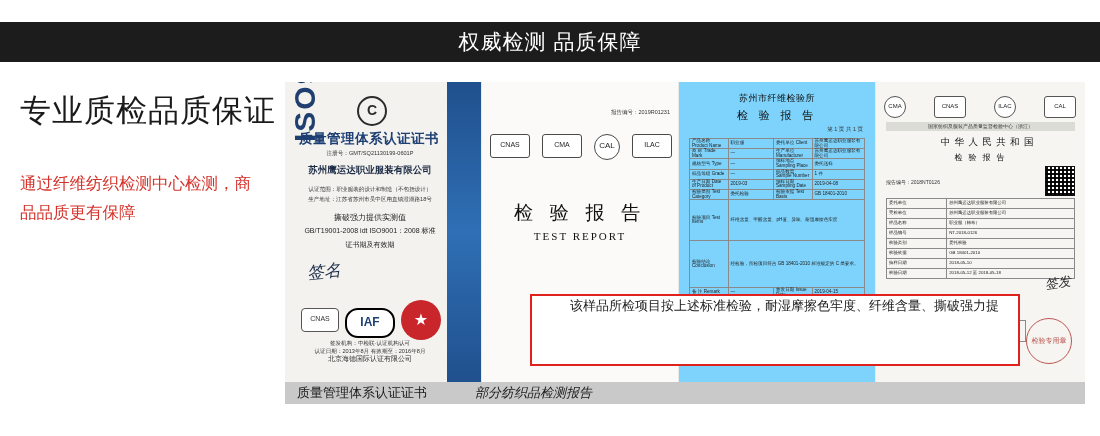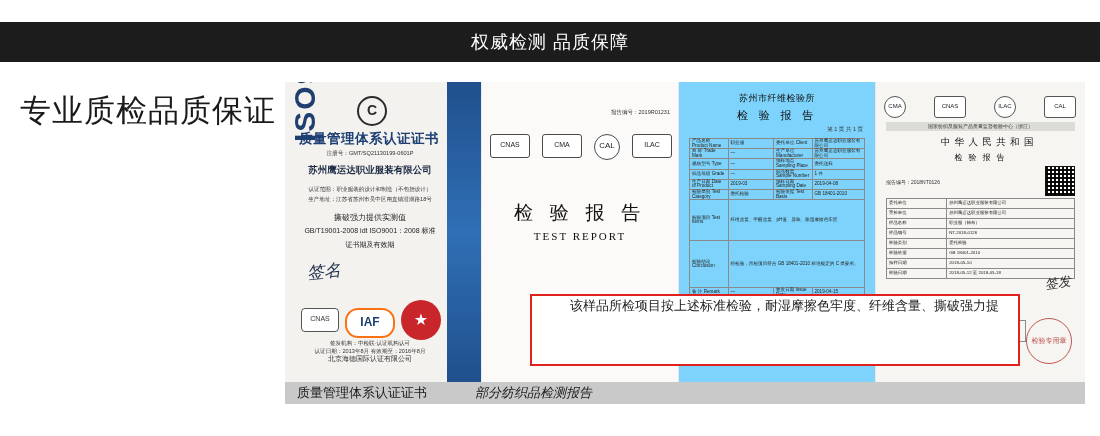--- a/index.html
+++ b/index.html
@@ -27,21 +27,21 @@
     top: 22px;
     width: 1100px;
     height: 40px;
     background: #1c1c1c;
     display: flex;
     align-items: center;
     justify-content: center;
   }
   .banner-title {
     color: #ffffff;
-    font-size: 18px;
+    font-size: 21px;
     letter-spacing: 1px;
     font-weight: normal;
   }
 
   
   .left-col {
     position: absolute;
     left: 20px;
     top: 92px;
     width: 250px;
@@ -173,21 +173,21 @@
     text-align: center;
     line-height: 20px;
     background: #fff;
   }
   .cert1 .iafbadge {
     position: absolute;
     left: 60px;
     top: 226px;
     width: 46px;
     height: 26px;
-    border: 2px solid #f97316;
+    border: 2px solid #000000;
     border-radius: 13px;
     color: #1d3f73;
     font-weight: bold;
     font-size: 12px;
     text-align: center;
     line-height: 24px;
     background: #fff;
   }
   .cert1 .redseal {
     position: absolute;
@@ -531,20 +531,21 @@
 <body>
 
 <div class="page">
 
   <div class="banner">
     <div class="banner-title">权威检测  品质保障</div>
   </div>
 
   <div class="left-col">
     <div class="headline">专业质检品质保证</div>
+    <div class="subtext">通过纤维纺织检测中心检测，商品品质更有保障</div>
   </div>
 
   <div class="panel">
 
     <div class="cert1">
       <div class="sideband"></div>
       <div class="isotext">ISO9001</div>
       <div class="logo-circle">C</div>
       <div class="c1-title">质量管理体系认证证书</div>
       <div class="c1-line" style="top:68px">注册号：GMT/SQ21130199-0601P</div>

